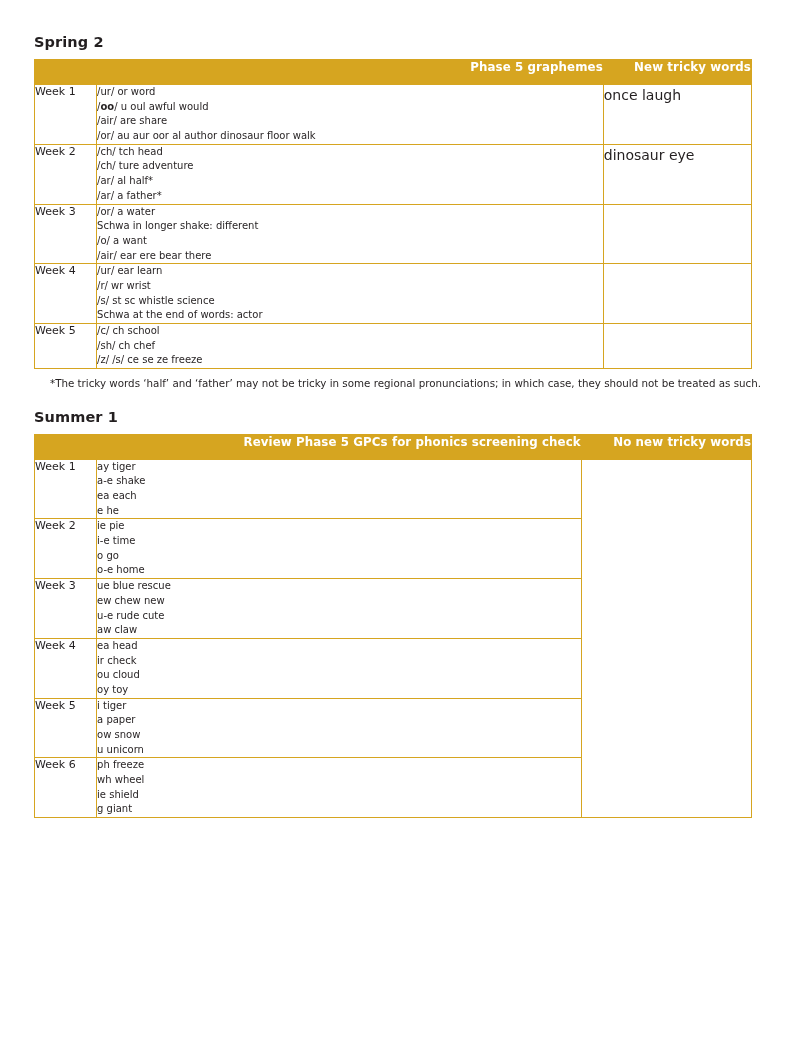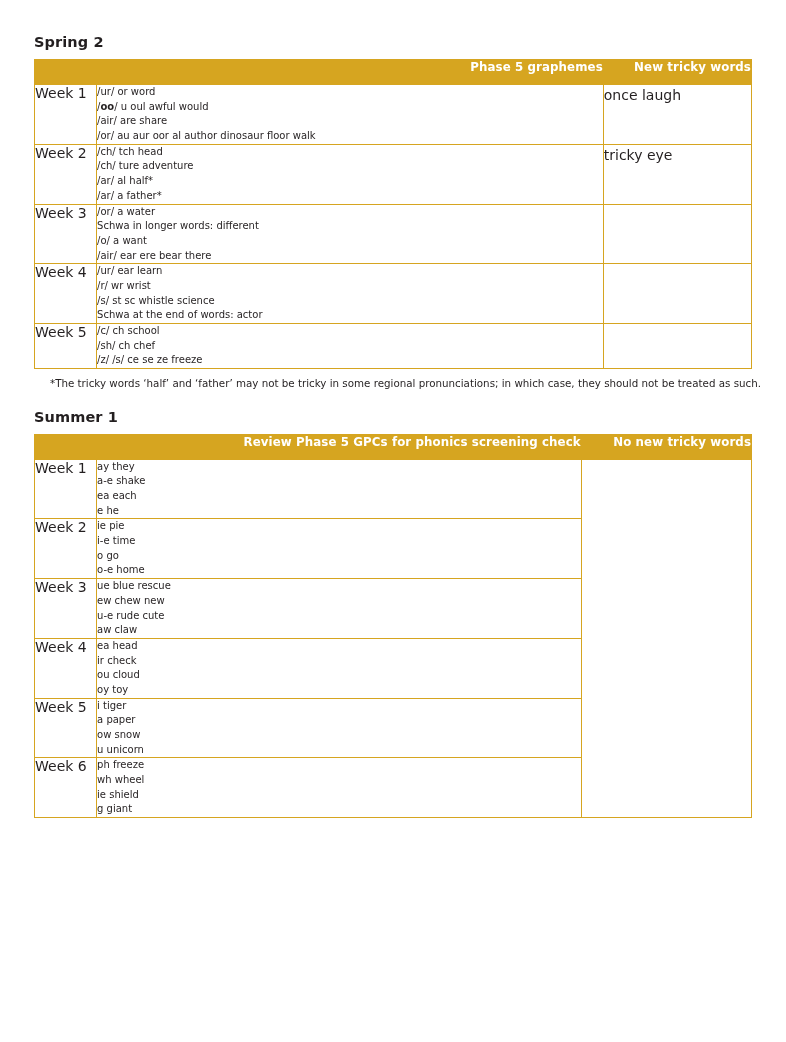--- a/index.html
+++ b/index.html
@@ -66,21 +66,21 @@
 
   .s1 .col-week { width: 62px; }
   .s1 .col-main { width: 506px; }
   .s1 .col-tricky { width: 148px; }
 
   .s2 .col-week { width: 62px; }
   .s2 .col-main { width: 484px; }
   .s2 .col-tricky { width: 170px; }
 
   td.week {
-    font-size: 14px;
+    font-size: 11px;
     color: #231f20;
     padding: 6px 6px 6px 6px;
     white-space: nowrap;
   }
   td.main {
     font-size: 10px;
     color: #231f20;
     padding: 6px 7px 7px 7px;
     line-height: 1.47;
   }
@@ -135,28 +135,28 @@
       </tr>
 
       <tr>
         <td class="week">Week 2</td>
         <td class="main">
           <span class="line">/ch/ tch head</span>
           <span class="line">/ch/ ture adventure</span>
           <span class="line">/ar/ al half*</span>
           <span class="line">/ar/ a father*</span>
         </td>
-        <td class="tricky">tricky eye</td>
+        <td class="tricky">dinosaur eye</td>
       </tr>
 
       <tr>
         <td class="week">Week 3</td>
         <td class="main">
           <span class="line">/or/ a water</span>
-          <span class="line">Schwa in longer words: different</span>
+          <span class="line">Schwa in longer shake: different</span>
           <span class="line">/o/ a want</span>
           <span class="line">/air/ ear ere bear there</span>
         </td>
         <td class="tricky"></td>
       </tr>
 
       <tr>
         <td class="week">Week 4</td>
         <td class="main">
           <span class="line">/ur/ ear learn</span>
@@ -194,21 +194,21 @@
       <tbody>
           <tr class="hdr-row">
         <th class="hdr-blank"></th>
         <th>Review Phase 5 GPCs for phonics screening check</th>
         <th>No new tricky words</th>
       </tr>
 
       <tr>
         <td class="week">Week 1</td>
         <td class="main">
-          <span class="line">ay they</span>
+          <span class="line">ay tiger</span>
           <span class="line">a-e shake</span>
           <span class="line">ea each</span>
           <span class="line">e he</span>
         </td>
         <td class="tricky merged-tricky" rowspan="6"></td>
       </tr>
 
       <tr>
         <td class="week">Week 2</td>
         <td class="main">

